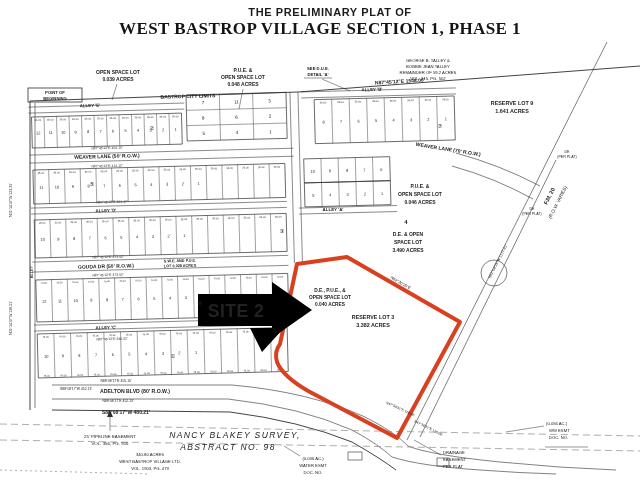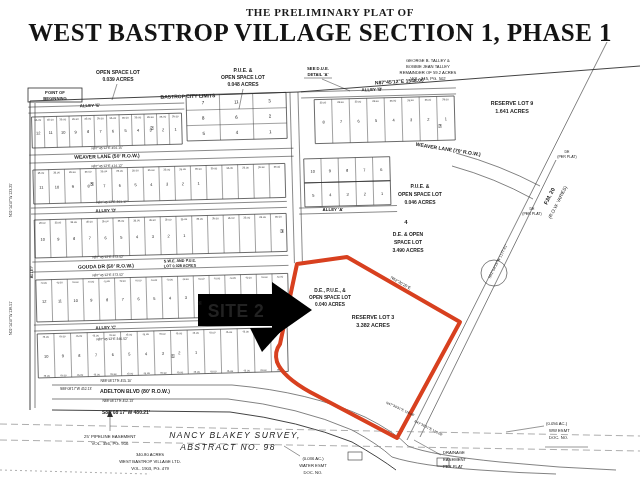--- a/index.html
+++ b/index.html
@@ -1,21 +1,21 @@
 <!DOCTYPE html>
 <html><head>
 <meta charset="utf-8">
 <style>
   html,body{margin:0;padding:0;background:#ffffff;}
   #page{position:relative;width:640px;height:480px;background:#ffffff;overflow:hidden;
         font-family:"Liberation Sans",sans-serif;}
   #hdr{position:absolute;top:6px;left:0;width:640px;text-align:center;z-index:5;}
-  #hdr .t1{font-family:Liberation Serif, serif;font-size:11px;font-weight:600;
+  #hdr .t1{font-family:Liberation Sans, sans-serif;font-size:11px;font-weight:600;
            letter-spacing:0.6px;color:#1b1b1b;margin-left:20px;}
-  #hdr .t2{font-family:"Liberation Serif",serif;font-size:25px;font-weight:700;
+  #hdr .t2{font-family:"Liberation Serif",serif;font-size:17px;font-weight:700;
            letter-spacing:0.4px;color:#141414;margin-top:1px;}
   svg{position:absolute;top:0;left:0;}
   svg text{font-family:"Liberation Sans",sans-serif;fill:#222;}
   .ink{stroke:#2e2e2e;fill:none;}
 </style>
 </head>
 <body>
 
 <div id="page">
 

